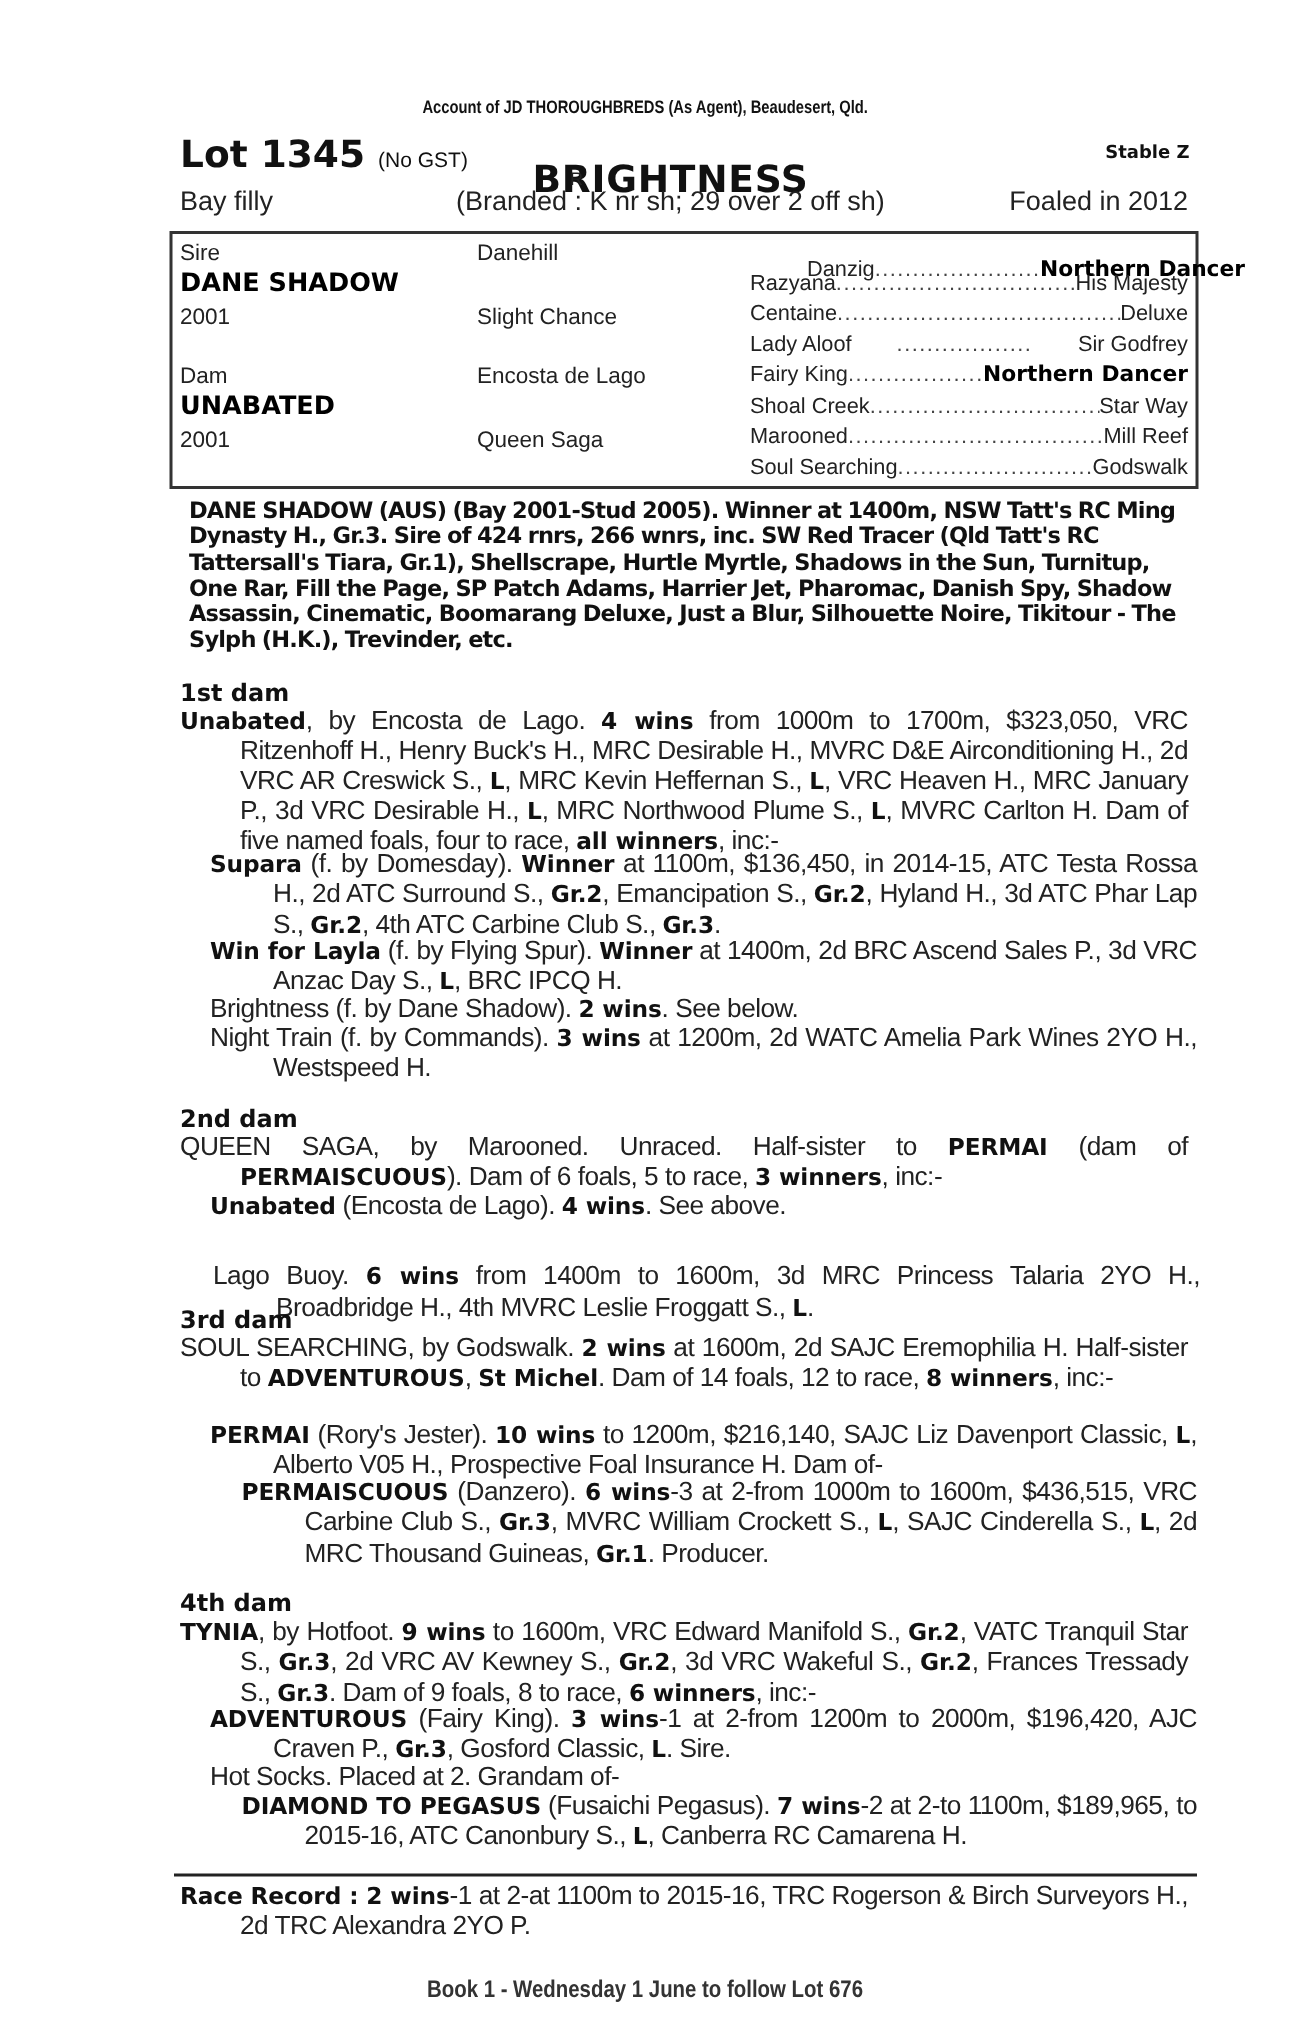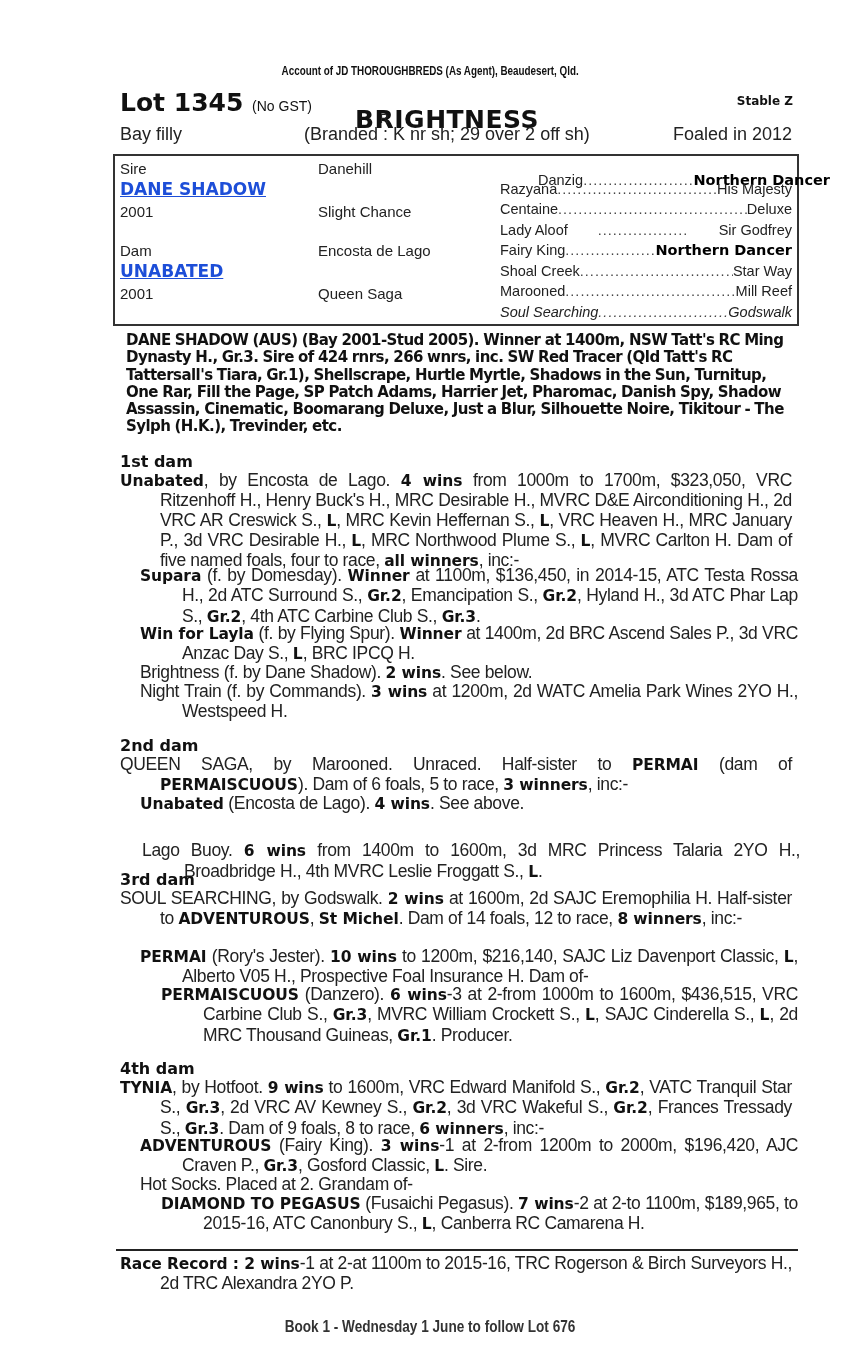--- a/index.html
+++ b/index.html
@@ -8,21 +8,21 @@
   .account { top:64px; left:0; width:860px; text-align:center; font-size:12px; font-weight:bold; font-family:"Liberation Sans", sans-serif; }
   .account span { display:inline-block; transform:scaleX(0.82); transform-origin:center; }
   .lot { top:88px; left:120px; font-size:25px; font-weight:bold; font-family:"DejaVu Sans", sans-serif; }
   .lot small { font-size:14px; font-weight:normal; font-family:"Liberation Sans", sans-serif; }
   .name { top:88px; left:355px; font-size:25px; font-weight:bold; font-family:"DejaVu Sans", sans-serif; letter-spacing:0.5px;margin-top:17px; }
   .stable { top:94px; right:67px; font-size:12px; font-weight:bold; font-family:"DejaVu Sans", sans-serif; }
   .sub { top:124px; font-size:18px; color:#222; }
   .brandsup { position:absolute; top:112px; left:380px; font-size:12px; color:#222; }
   .pedbox { position:absolute; left:113px; top:154px; width:682px; height:168px; border:2px solid #333; }
   .ped { position:absolute; font-size:15px; color:#222; white-space:nowrap; }
-  .pedbig { font-size:17px; font-weight:bold; font-family:"DejaVu Sans", sans-serif; color:#1d4ed8;text-decoration:underline; }
+  .pedbig { font-size:17px; font-weight:bold; font-family:"DejaVu Sans", sans-serif; color:#000000; }
   .anc { position:absolute; left:385px; width:292px; font-size:14.5px; color:#222; display:flex; white-space:nowrap; }
   .anc .dots { flex:1; overflow:hidden; letter-spacing:1px; color:#444; }
   .anc .dots::after { content:"................................................................................................"; }
   .anc .r { text-align:right; }
   .anc .r.bold { font-weight:bold; font-family:"DejaVu Sans", sans-serif; color:#000000; font-size:14.5px; }
   .sirebio { position:absolute; left:126px; top:332px; width:660px; font-size:15px; line-height:17.3px; font-weight:bold; font-family:"DejaVu Sans", sans-serif; letter-spacing:-0.55px; word-spacing:-0.5px; }
   .section { position:absolute; left:120px; font-size:16px; font-weight:bold; font-family:"DejaVu Sans", sans-serif; }
   .para { position:absolute; width:672px; font-size:17.5px; line-height:19.3px; color:#222; text-align:justify; text-align-last:left; letter-spacing:-0.35px; }
   .para b { font-family:"DejaVu Sans", sans-serif; color:#111; font-size:15.5px; letter-spacing:-0.1px; }
   .rule { position:absolute; left:116px; width:682px; height:2px; background:#222; }
@@ -83,21 +83,21 @@
       <div class="anc" style="top: 106.5px;">
         <span>Shoal Creek</span>
         <span class="dots"></span>
         <span class="r">Star Way</span>
       </div>
       <div class="anc" style="top: 127px;">
         <span>Marooned</span>
         <span class="dots"></span>
         <span class="r">Mill Reef</span>
       </div>
-      <div class="anc" style="top: 147.5px; font-style: italic;">
+      <div class="anc" style="top: 147.5px;">
         <span>Soul Searching</span>
         <span class="dots"></span>
         <span class="r">Godswalk</span>
       </div>
     </div>
 </div>
 
 <div class="sirebio">DANE SHADOW (AUS) (Bay 2001-Stud 2005). Winner at 1400m, NSW Tatt's RC Ming Dynasty H., Gr.3. Sire of 424 rnrs, 266 wnrs, inc. SW Red Tracer (Qld Tatt's RC Tattersall's Tiara, Gr.1), Shellscrape, Hurtle Myrtle, Shadows in the Sun, Turnitup, One Rar, Fill the Page, SP Patch Adams, Harrier Jet, Pharomac, Danish Spy, Shadow Assassin, Cinematic, Boomarang Deluxe, Just a Blur, Silhouette Noire, Tikitour - The Sylph (H.K.), Trevinder, etc.</div>
 
 <div class="section" style="top:452px">1st dam</div>

